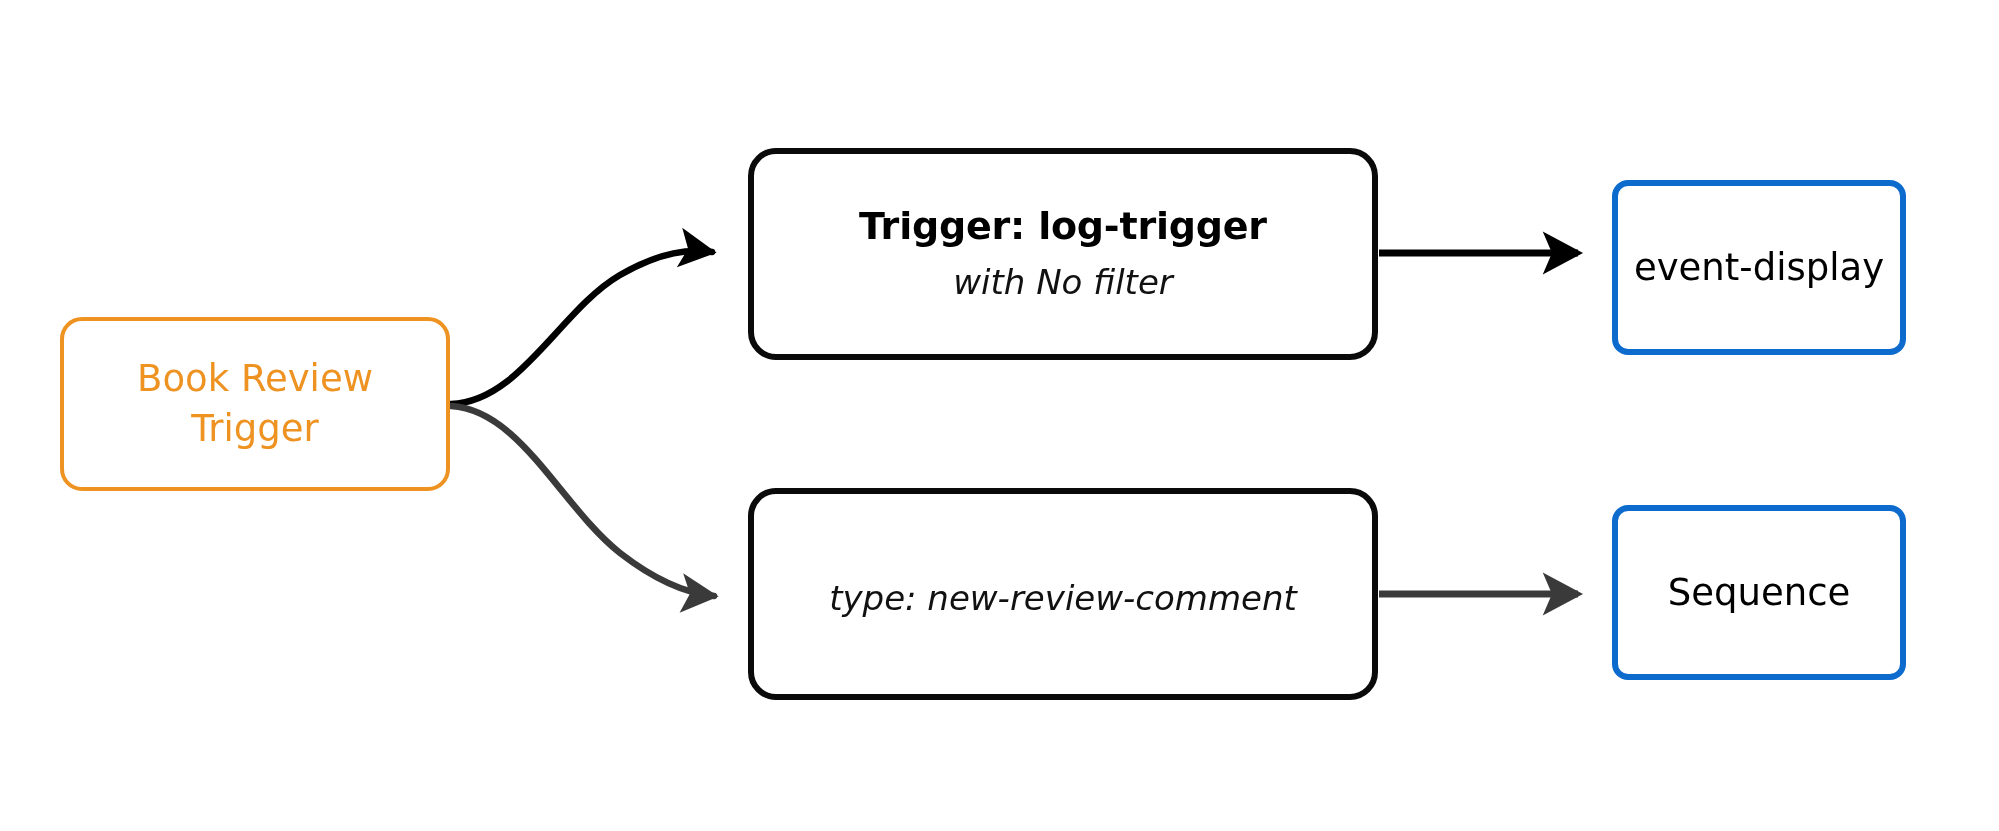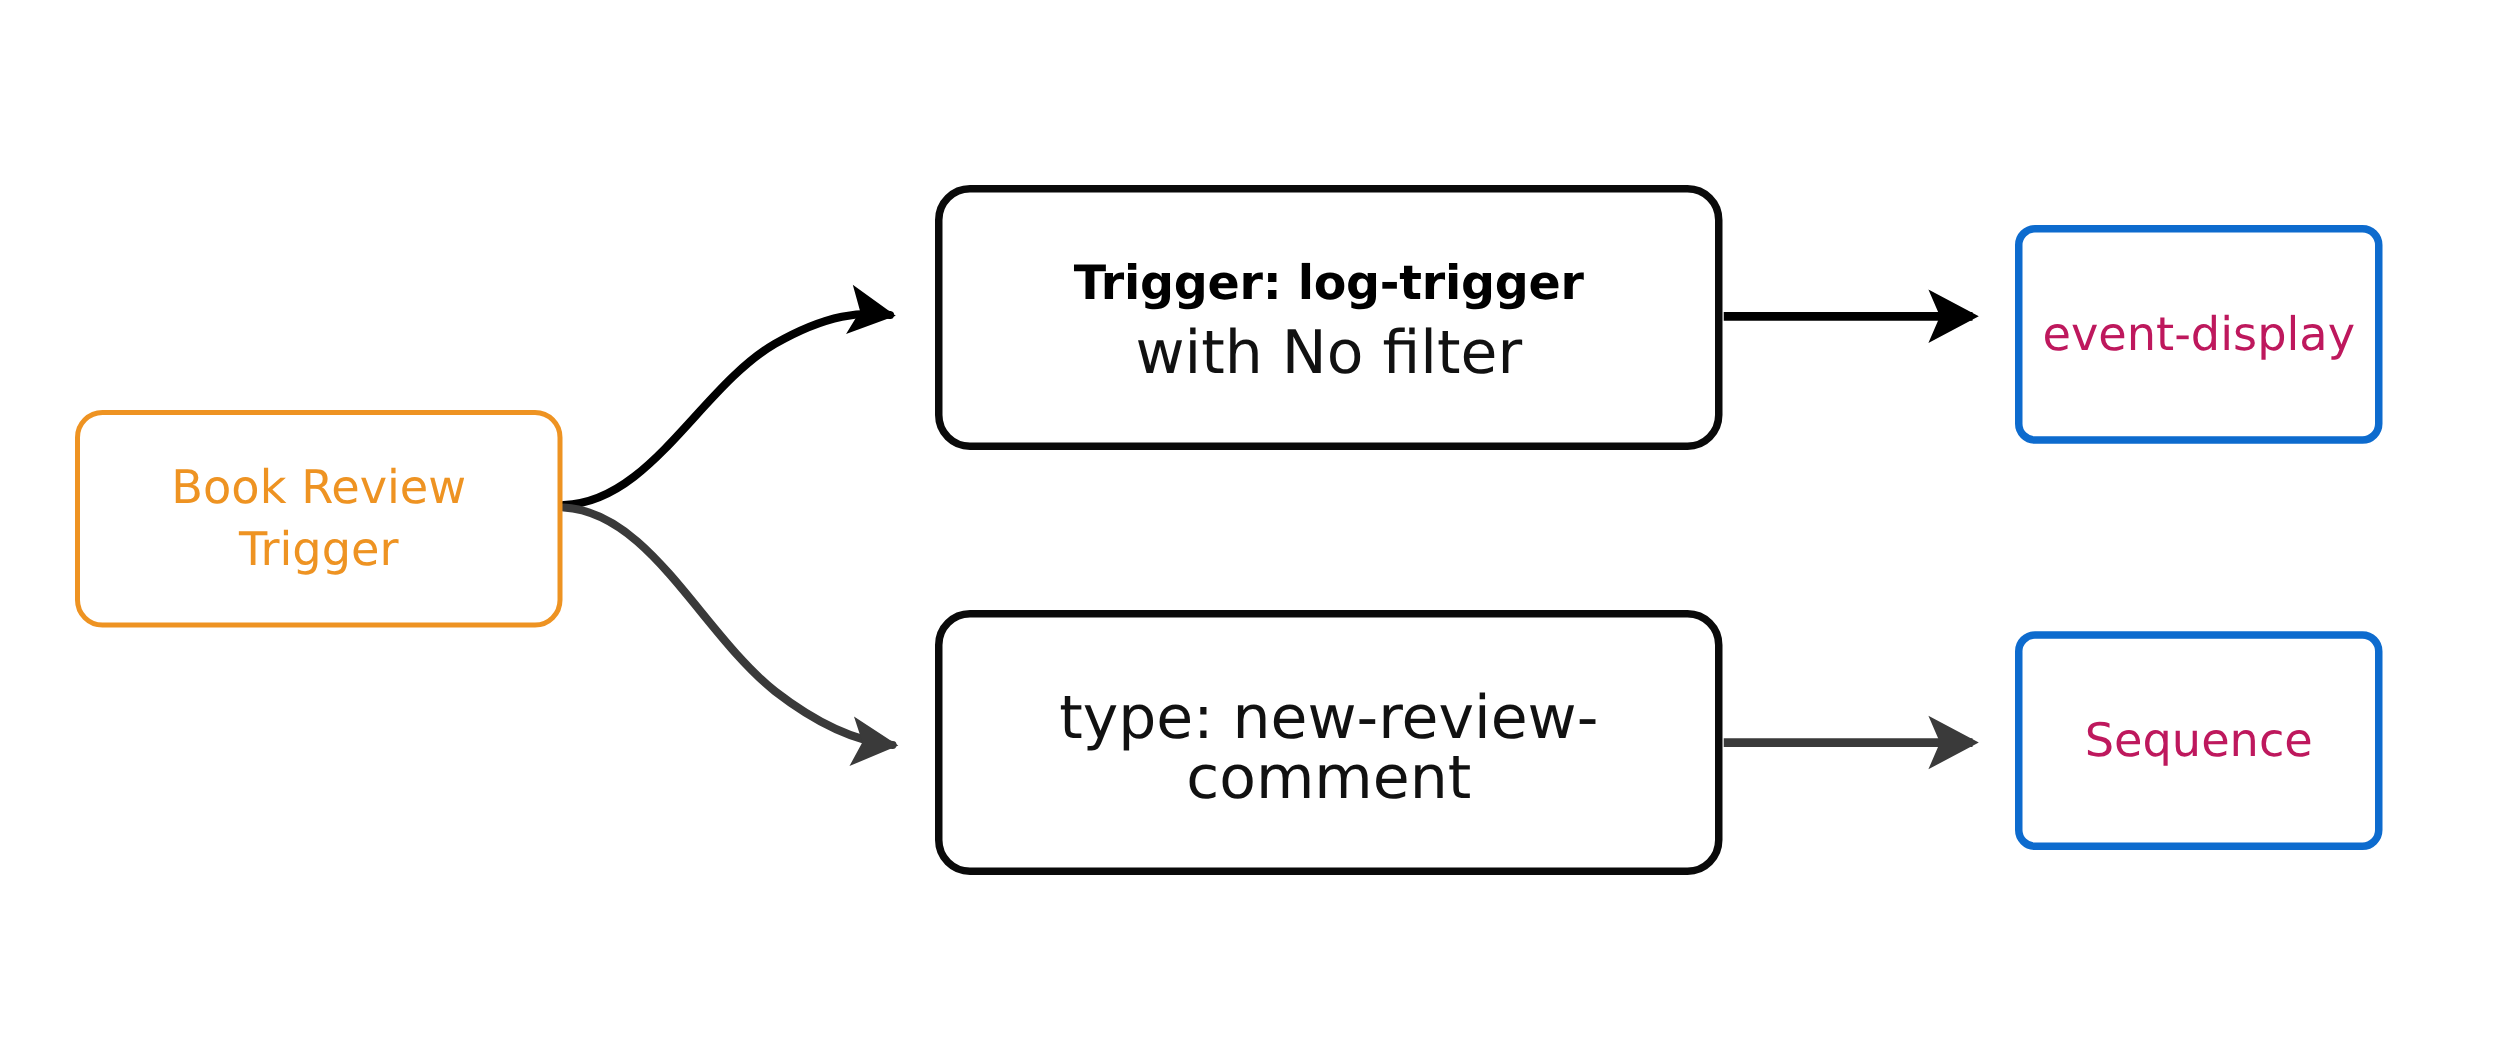--- a/index.html
+++ b/index.html
@@ -33,21 +33,21 @@
     background: #ffffff;
     display: flex;
     flex-direction: column;
     align-items: center;
     justify-content: center;
     text-align: center;
   }
   
   .node-broker {
     left: 60px;
-    top: 328px;
+    top: 317px;
     width: 390px;
     height: 174px;
     border: 4px solid #ee9322;
     border-radius: 22px;
   }
   .node-broker .line {
     color: #ee9322;
     font-size: 37px;
     line-height: 50px;
     font-weight: 400;
@@ -73,37 +73,38 @@
     font-size: 38px;
     line-height: 48px;
     font-weight: 700;
     letter-spacing: -0.2px;
   }
   .node-trigger .title .prefix {
     font-weight: 700;
   }
   .node-trigger .subtitle {
     color: #111111;
-    font-size: 48px;
+    font-size: 34px;
     line-height: 48px;
     font-weight: 400;
     margin-top: 8px;
+    font-style: italic;
   }
   
   .node-sink {
     left: 1612px;
     width: 294px;
     height: 175px;
     border: 6px solid #0d6bce;
     border-radius: 16px;
   }
   .node-sink-event-display { top: 180px; }
   .node-sink-sequence { top: 505px; }
   .node-sink .label {
-    color: #be185d;
+    color: #000000;
     font-size: 37px;
     line-height: 46px;
     font-weight: 400;
   }
 </style>
 </head>
 <body>
 
 <div id="canvas">
 

